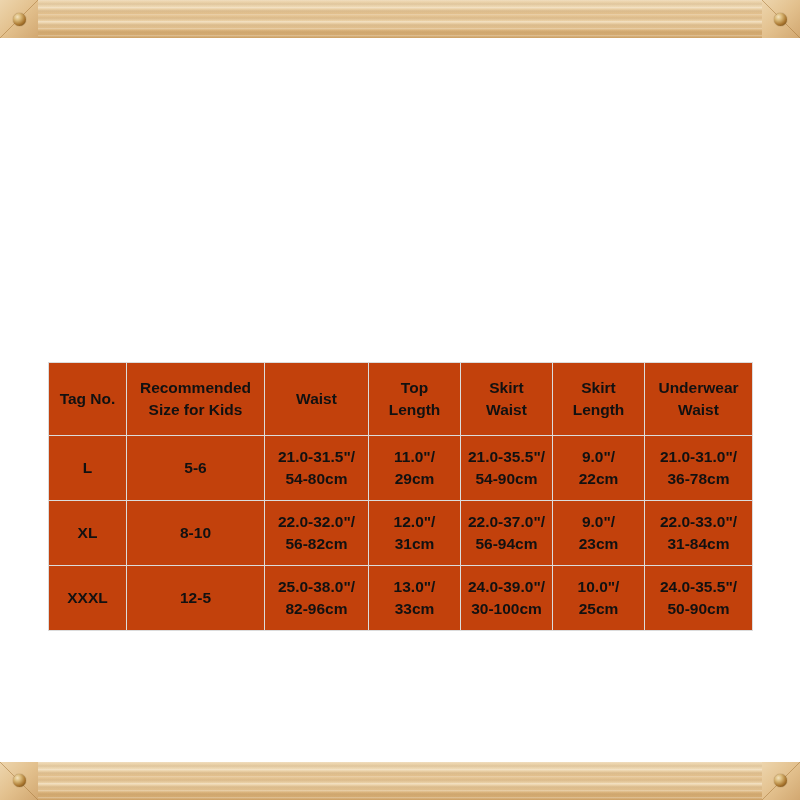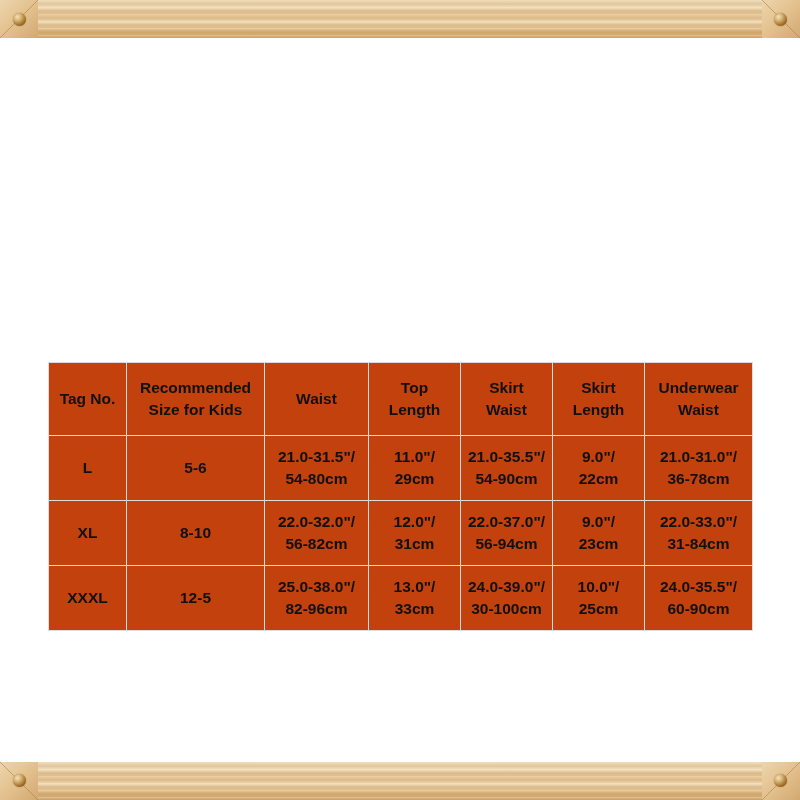--- a/index.html
+++ b/index.html
@@ -345,21 +345,21 @@
           </td>
           <td>
             <span class="cell-lines">
               <span class="ln">10.0"/</span>
               <span class="ln">25cm</span>
             </span>
           </td>
           <td>
             <span class="cell-lines">
               <span class="ln">24.0-35.5"/</span>
-              <span class="ln">60-90cm</span>
+              <span class="ln">50-90cm</span>
             </span>
           </td>
         </tr>
       </tbody>
     </table>
   </div>
 
 </div>
 
 </body></html>

